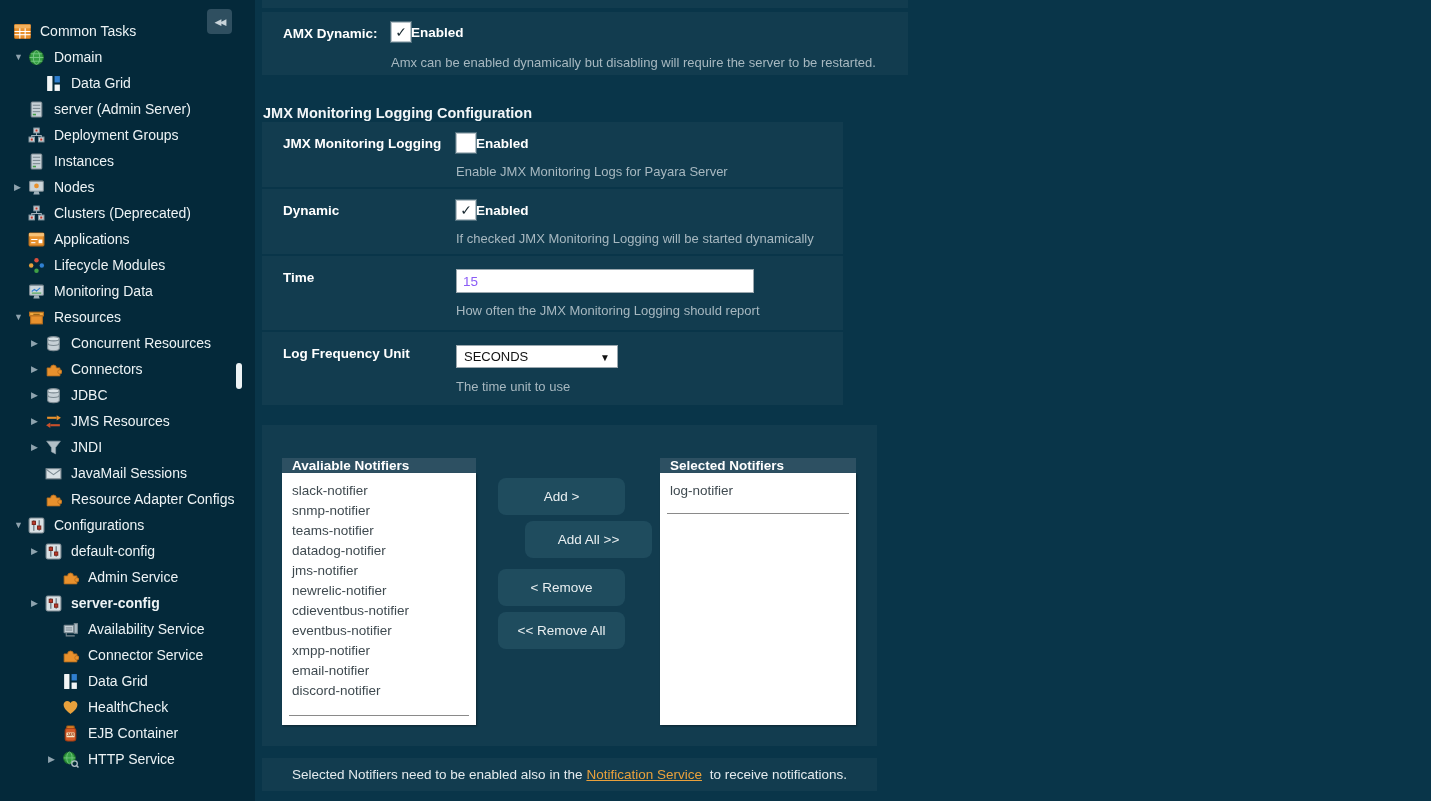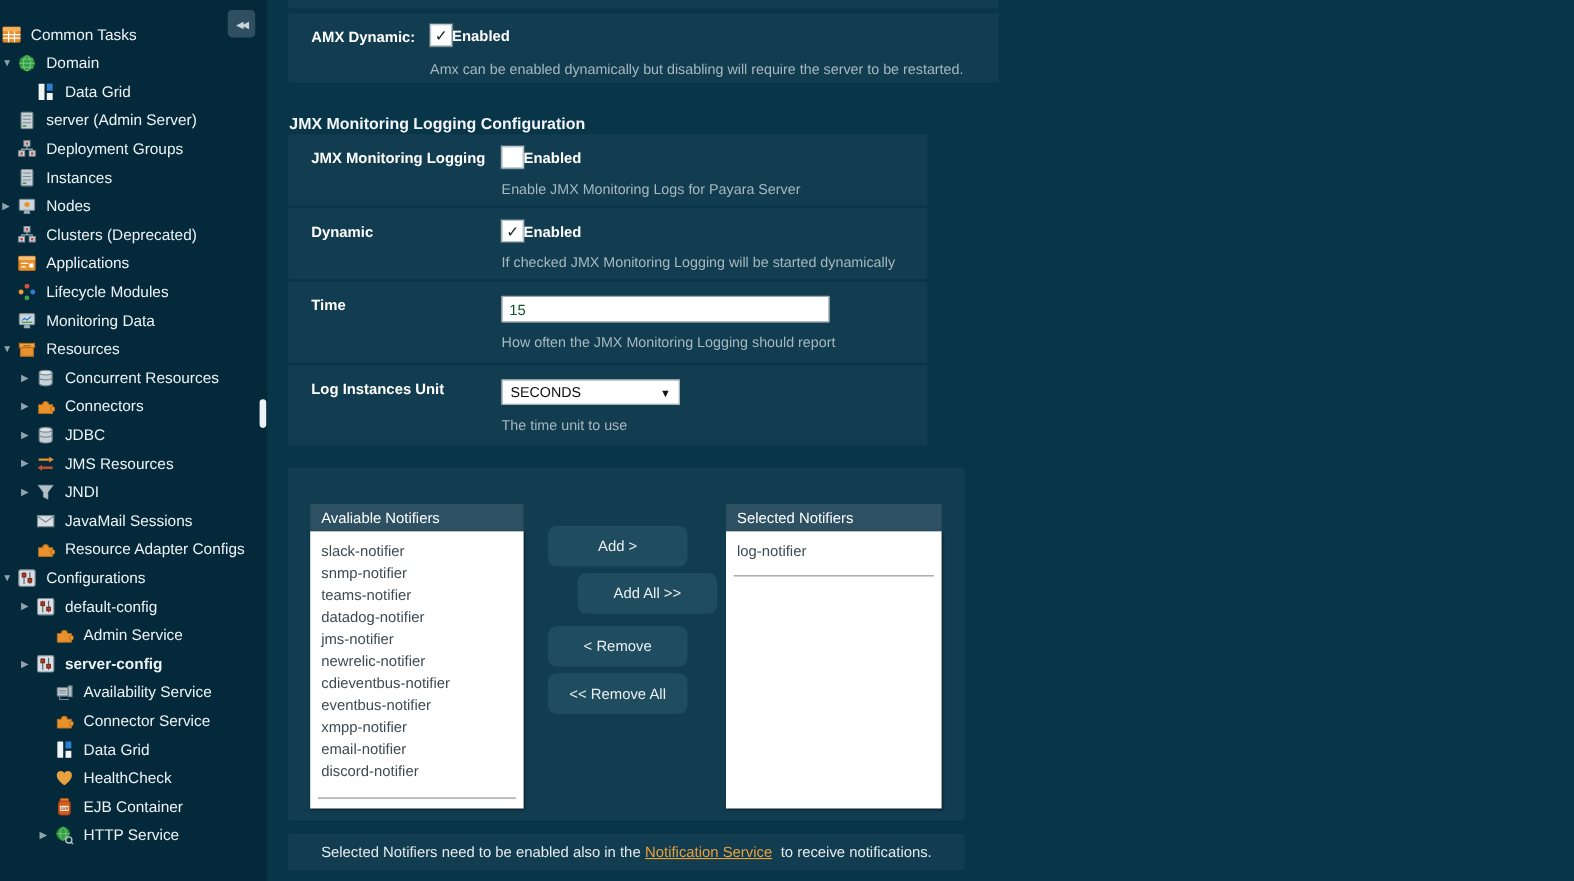--- a/index.html
+++ b/index.html
@@ -1,19 +1,19 @@
 <!DOCTYPE html>
 <html><head>
 <meta charset="utf-8">
 <style>
   html,body{margin:0;padding:0;background:#02222f;}
   .screen{position:relative;width:1431px;height:801px;overflow:hidden;
     font-family:"Liberation Sans",sans-serif;background:#093549;}
   
-  .sidebar{position:absolute;left:0;top:0;width:243px;height:801px;background:#04293A;}
+  .sidebar{position:absolute;left:0;top:0;width:243px;height:801px;background:#04293A;padding-left:12px;}
   .tree{padding-top:18px;padding-left:2px;}
   .t-item{height:26px;display:flex;align-items:center;color:#EDF3F5;font-size:14px;cursor:default;white-space:nowrap;}
   .t-item .slot{width:14px;flex:none;font-size:9px;color:#8FA3AE;line-height:26px;}
   .slot.down::before{content:"▼";}
   .slot.right::before{content:"▶";}
   .t-item .ic{width:17px;height:17px;flex:none;margin-right:9px;}
   .ic svg,svg.ic{width:17px;height:17px;display:block;}
   .lvl1{padding-left:17px;}
   .lvl2{padding-left:34px;}
   .flush .slot{width:0;}
@@ -34,31 +34,31 @@
   .cb{width:18px;height:18px;background:#fff;border:1px solid #B9C4CA;box-shadow:0 0 0 1px rgba(255,255,255,.25);
     display:inline-flex;align-items:center;justify-content:center;color:#16262E;font-size:14px;cursor:pointer;flex:none;}
   .cb.checked::before{content:"✓";}
   .enab{font-weight:bold;color:#FFFFFF;font-size:13.5px;}
   .heading{position:absolute;left:263px;top:93px;color:#F2F6F8;font-weight:bold;font-size:14.5px;}
   .cfg-row{position:absolute;left:262px;width:581px;background:#123C4F;}
   .cfg-row .field{left:194px;top:11px;}
   .cfg-row .help{position:absolute;left:194px;top:42px;}
   .cfg-row.tall .help{top:47px;}
   .cfg-row.tall .field{top:13px;}
-  .time-input{width:298px;height:24px;box-sizing:border-box;border:1px solid #9AA7AE;background:#fff;color:#14532d;
+  .time-input{width:298px;height:24px;box-sizing:border-box;border:1px solid #9AA7AE;background:#fff;color:#8b5cf6;
     font-size:13.5px;padding:0 6px;font-family:inherit;}
   .select{width:162px;height:23px;box-sizing:border-box;background:#fff;border:1px solid #9AA7AE;display:flex;
     align-items:center;justify-content:space-between;padding:0 7px;font-size:13px;color:#111;cursor:pointer;}
   .sel-arrow::before{content:"▼";font-size:10px;color:#111;}
   
   .notif{top:425px;width:615px;height:321px;}
   .listbox{position:absolute;top:33px;}
   .lb-av{left:20px;width:194px;}
   .lb-sel{left:398px;width:196px;}
-  .lb-head{height:25px;background:#2D5062;color:#fff;font-weight:normal;font-size:13.5px;display:flex;align-items:center;padding-left:10px;}
+  .lb-head{height:15px;background:#2D5062;color:#fff;font-weight:bold;font-size:13.5px;display:flex;align-items:center;padding-left:10px;}
   .lb-body{background:#fff;height:252px;box-sizing:border-box;padding-top:8px;box-shadow:1px 1px 2px rgba(0,0,0,.4);}
   .lb-item{font-size:13.5px;color:#3F4A50;padding-left:10px;height:20px;line-height:20px;cursor:default;}
   .lb-sep{border-top:1px solid #8A8A8A;margin:14px 7px 0;}
   .lb-sel .lb-sep{margin-top:12px;}
   .nbtn{position:absolute;left:236px;width:127px;height:37px;background:#1F4C5E;border:none;border-radius:8px;
     color:#E9EFF1;font-size:13.5px;font-family:inherit;cursor:pointer;}
   .nb1{top:53px;} .nb2{top:96px;margin-left:27px;} .nb3{top:144px;} .nb4{top:187px;}
   
   .footer{position:absolute;left:262px;top:758px;width:615px;height:33px;background:#123C4F;display:flex;
     align-items:center;justify-content:center;font-size:13.5px;color:#E4EBEE;white-space:pre;}
@@ -498,21 +498,21 @@
 
   <section class="cfg-row tall" style="top:256px;height:74px;">
     <span class="f-label">Time</span>
     <div class="field">
       <input class="time-input" type="text" value="15" style="">
     </div>
     <div class="help">How often the JMX Monitoring Logging should report</div>
   </section>
 
   <section class="cfg-row tall" style="top:332px;height:73px;">
-    <span class="f-label">Log Instances Unit</span>
+    <span class="f-label">Log Frequency Unit</span>
     <div class="field">
       <div class="select">
         <span>SECONDS</span>
         <span class="sel-arrow"></span>
       </div>
     </div>
     <div class="help">The time unit to use</div>
   </section>
 
   <section class="panel notif">

